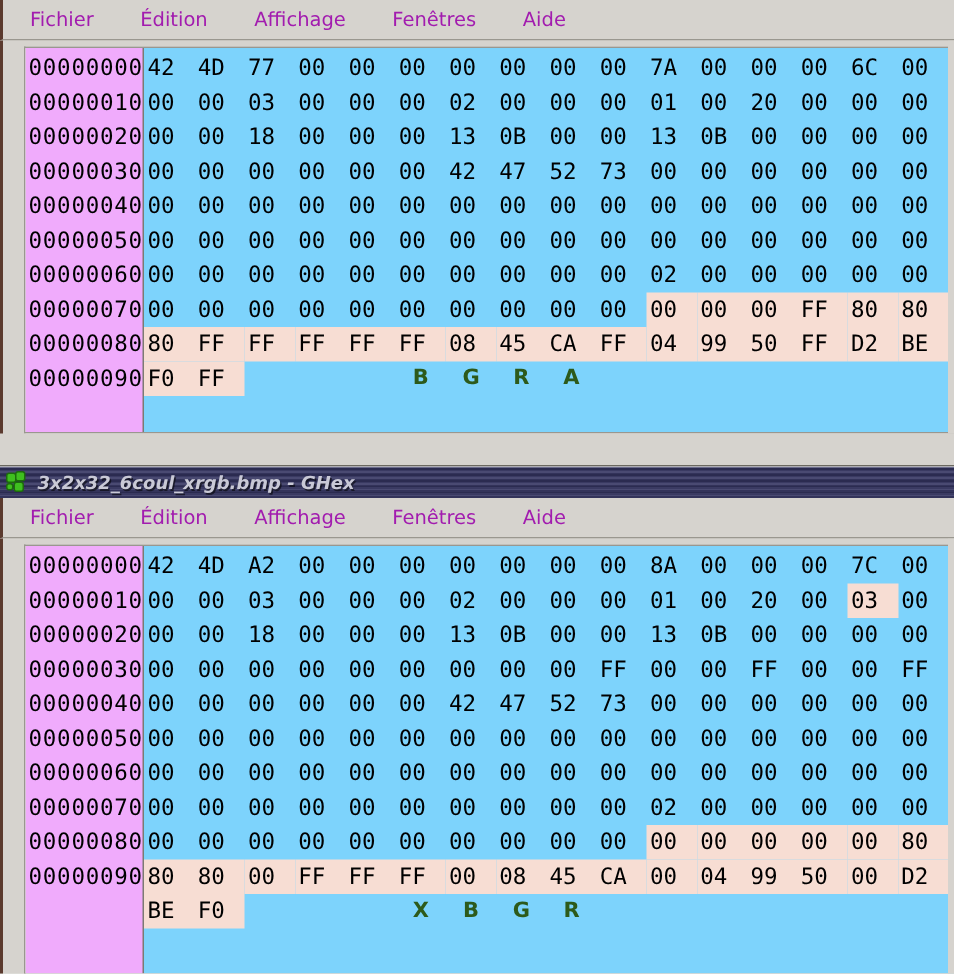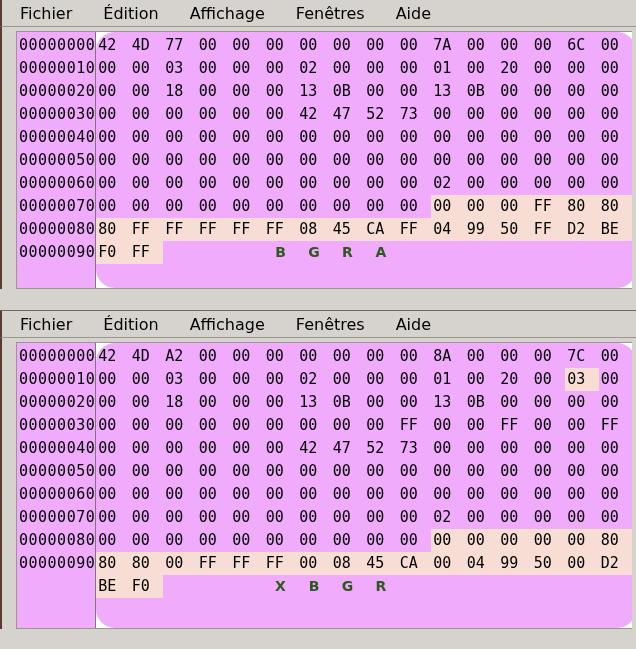--- a/index.html
+++ b/index.html
@@ -78,22 +78,22 @@
     height: 27px;
     background: #d6d3ce;
     border-bottom: 1px solid #9a978f;
     border-left: 2px solid #5b3a2e;
     display: flex;
     align-items: center;
     padding-left: 18px;
     box-sizing: border-box;
   }
   .menu-item {
-    font-size: 16px;
-    color: #000000;
+    font-size: 13px;
+    color: #a21caf;
     margin-right: 31px;
     font-family: "DejaVu Sans", sans-serif;
     white-space: nowrap;
     cursor: default;
   }
 
   
   .hexwrap {
     position: relative;
     background: #d6d3ce;
@@ -117,26 +117,25 @@
   }
 
   .offsets {
     background: #f0abfc;
     border-right: 1px solid #7d7a73;
     padding: 2px 0 0 0;
     box-sizing: border-box;
     flex: 0 0 auto;
   }
   .hexbody {
-    background: #f0abfc;
+    background: #7dd3fc;
     padding: 2px 0 12px 0;
     box-sizing: border-box;
     flex: 1 1 auto;
     overflow: hidden;
-    border-radius: 19px;
   }
 
   .orow, .hrow {
     height: 23px;
     line-height: 23px;
     white-space: nowrap;
     font-family: "DejaVu Sans Mono", monospace;
     font-size: 15px;
     color: #000000;
   }
@@ -389,20 +388,29 @@
               <span class="byte empty"></span>
               <span class="byte empty"></span>
             </div>
           </div>
         </div>
         <div class="vscroll"></div>
       </div>
     </div>
     <div class="divider"></div>
     <div class="window win2">
+      <div class="titlebar">
+        <div class="title-icon">
+          <span class="a"></span>
+          <span class="b"></span>
+          <span class="c"></span>
+          <span class="d"></span>
+        </div>
+        <div class="title-text">3x2x32_6coul_xrgb.bmp - GHex</div>
+      </div>
       <div class="menubar">
         <div class="menu-item">Fichier</div>
         <div class="menu-item">Édition</div>
         <div class="menu-item">Affichage</div>
         <div class="menu-item">Fenêtres</div>
         <div class="menu-item">Aide</div>
       </div>
       <div class="hexwrap">
         <div class="hexframe">
           <div class="offsets">

